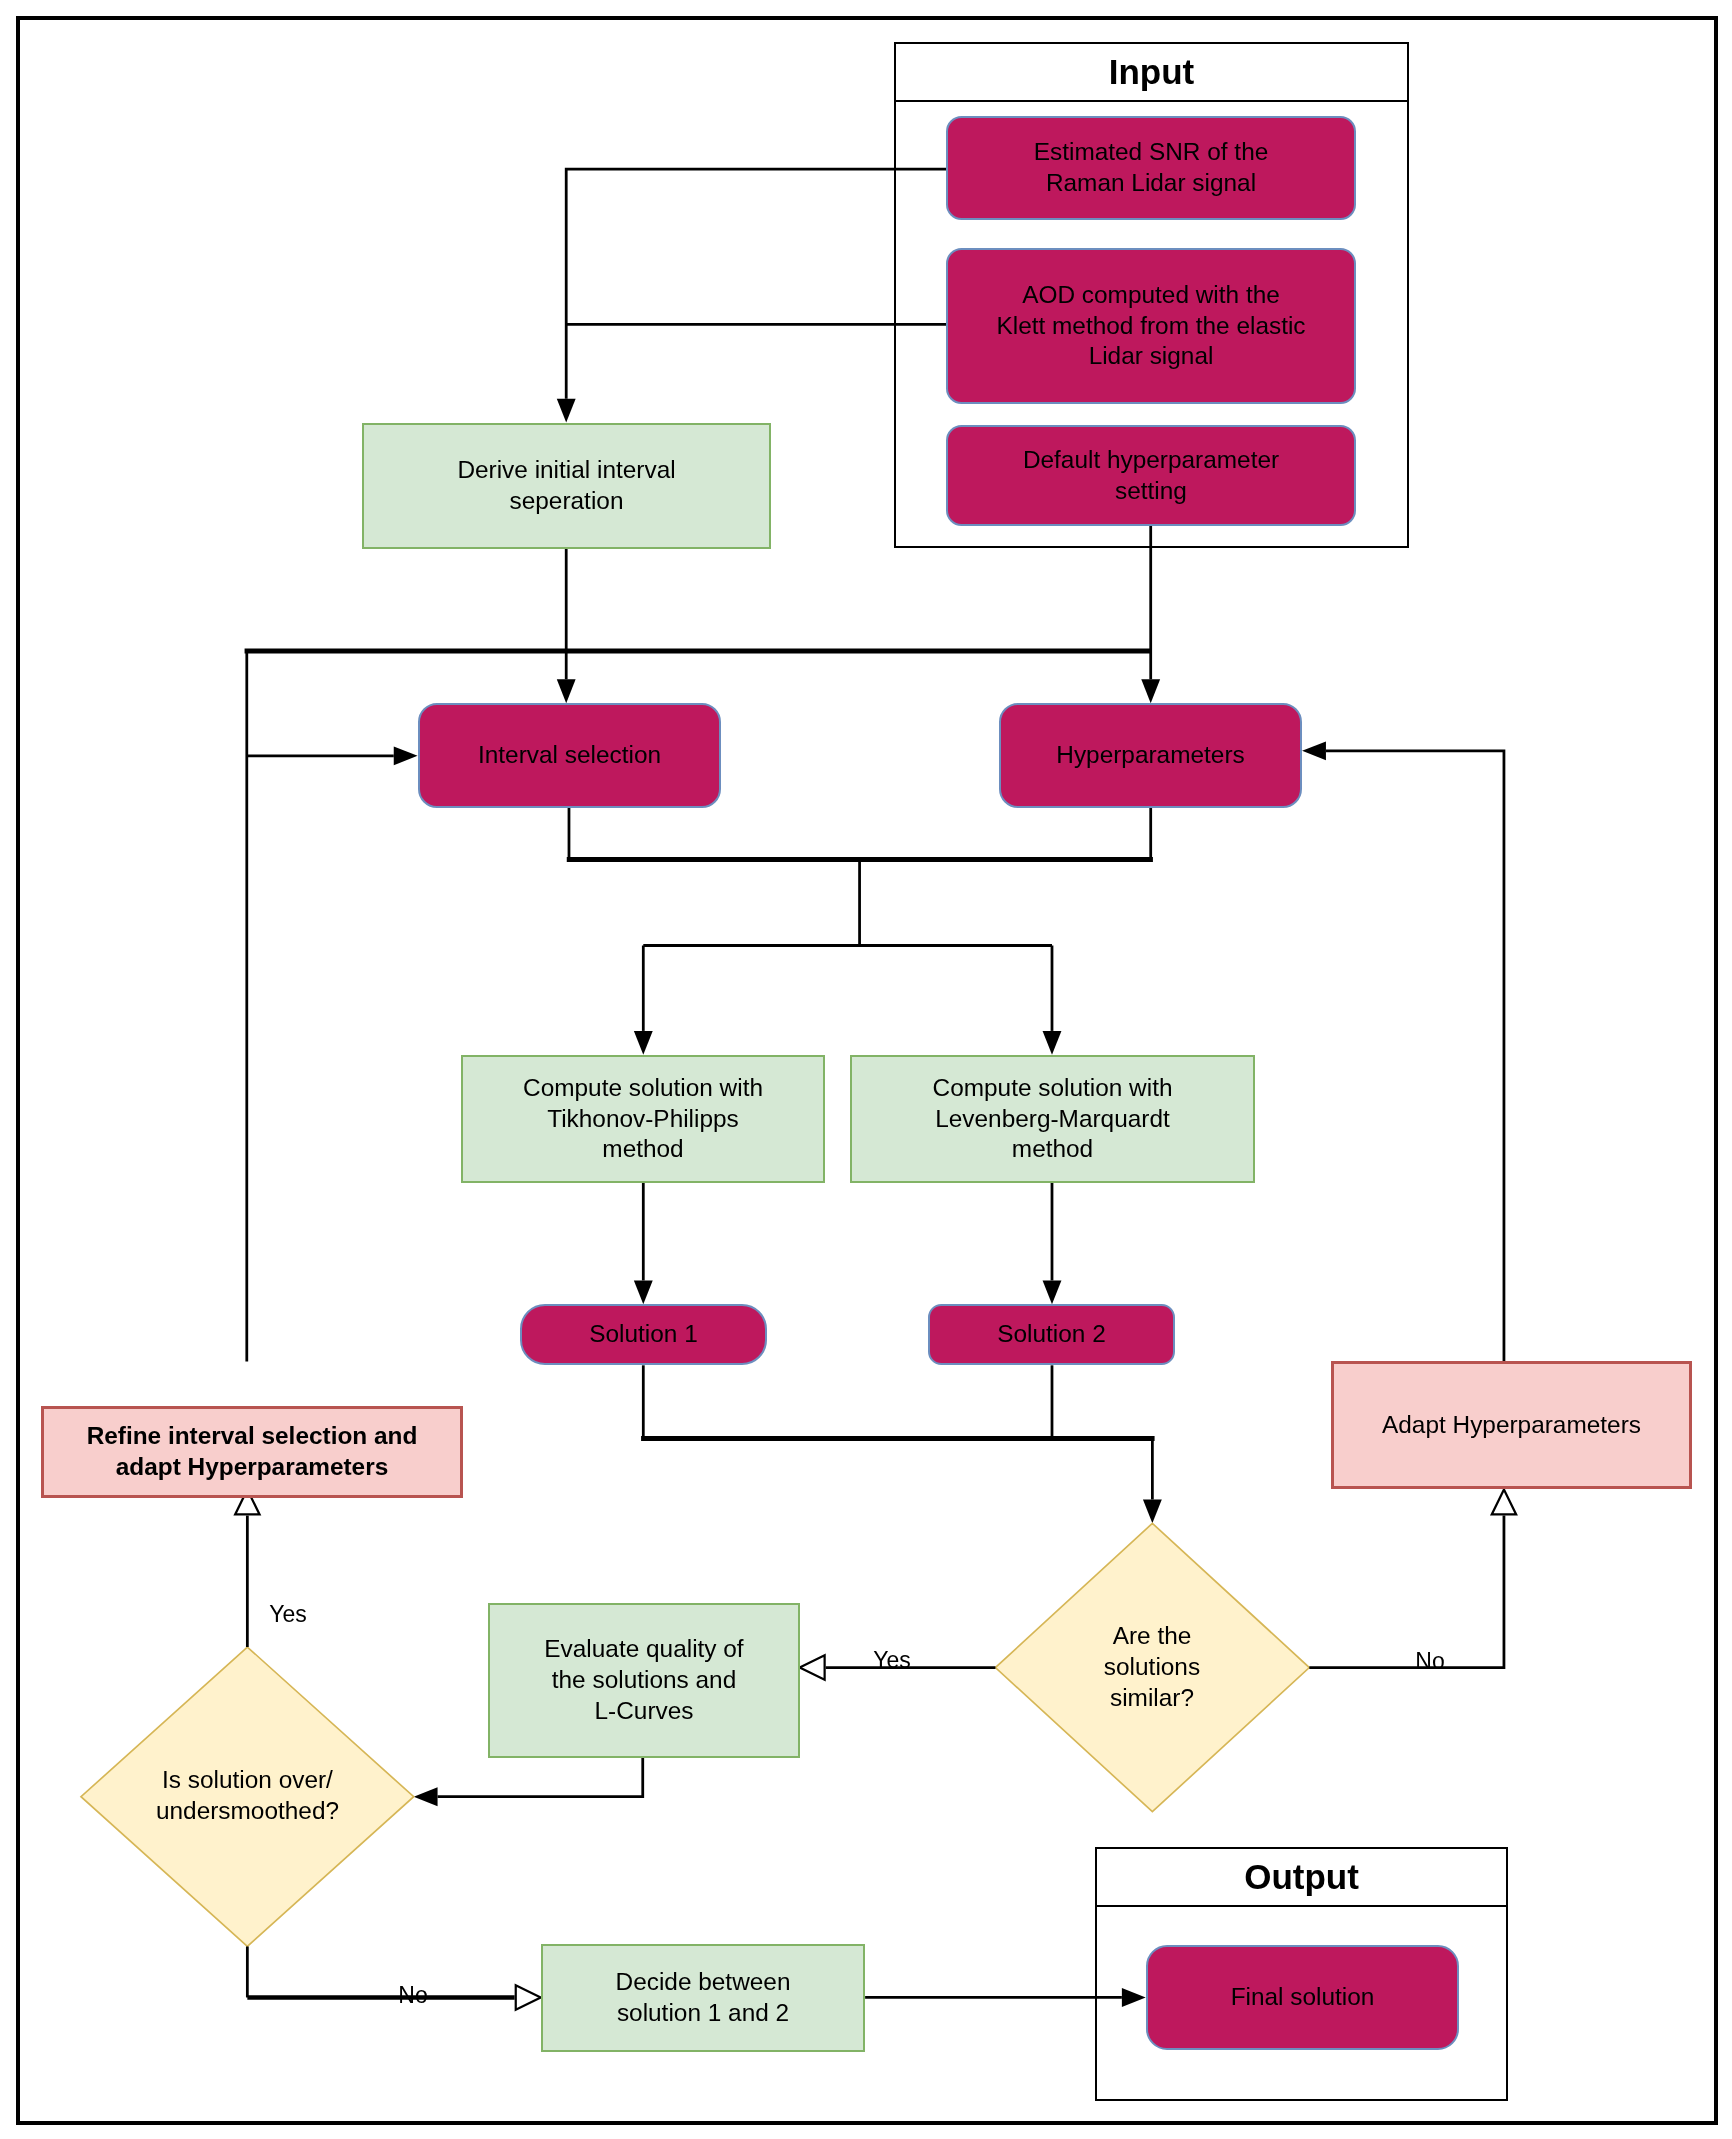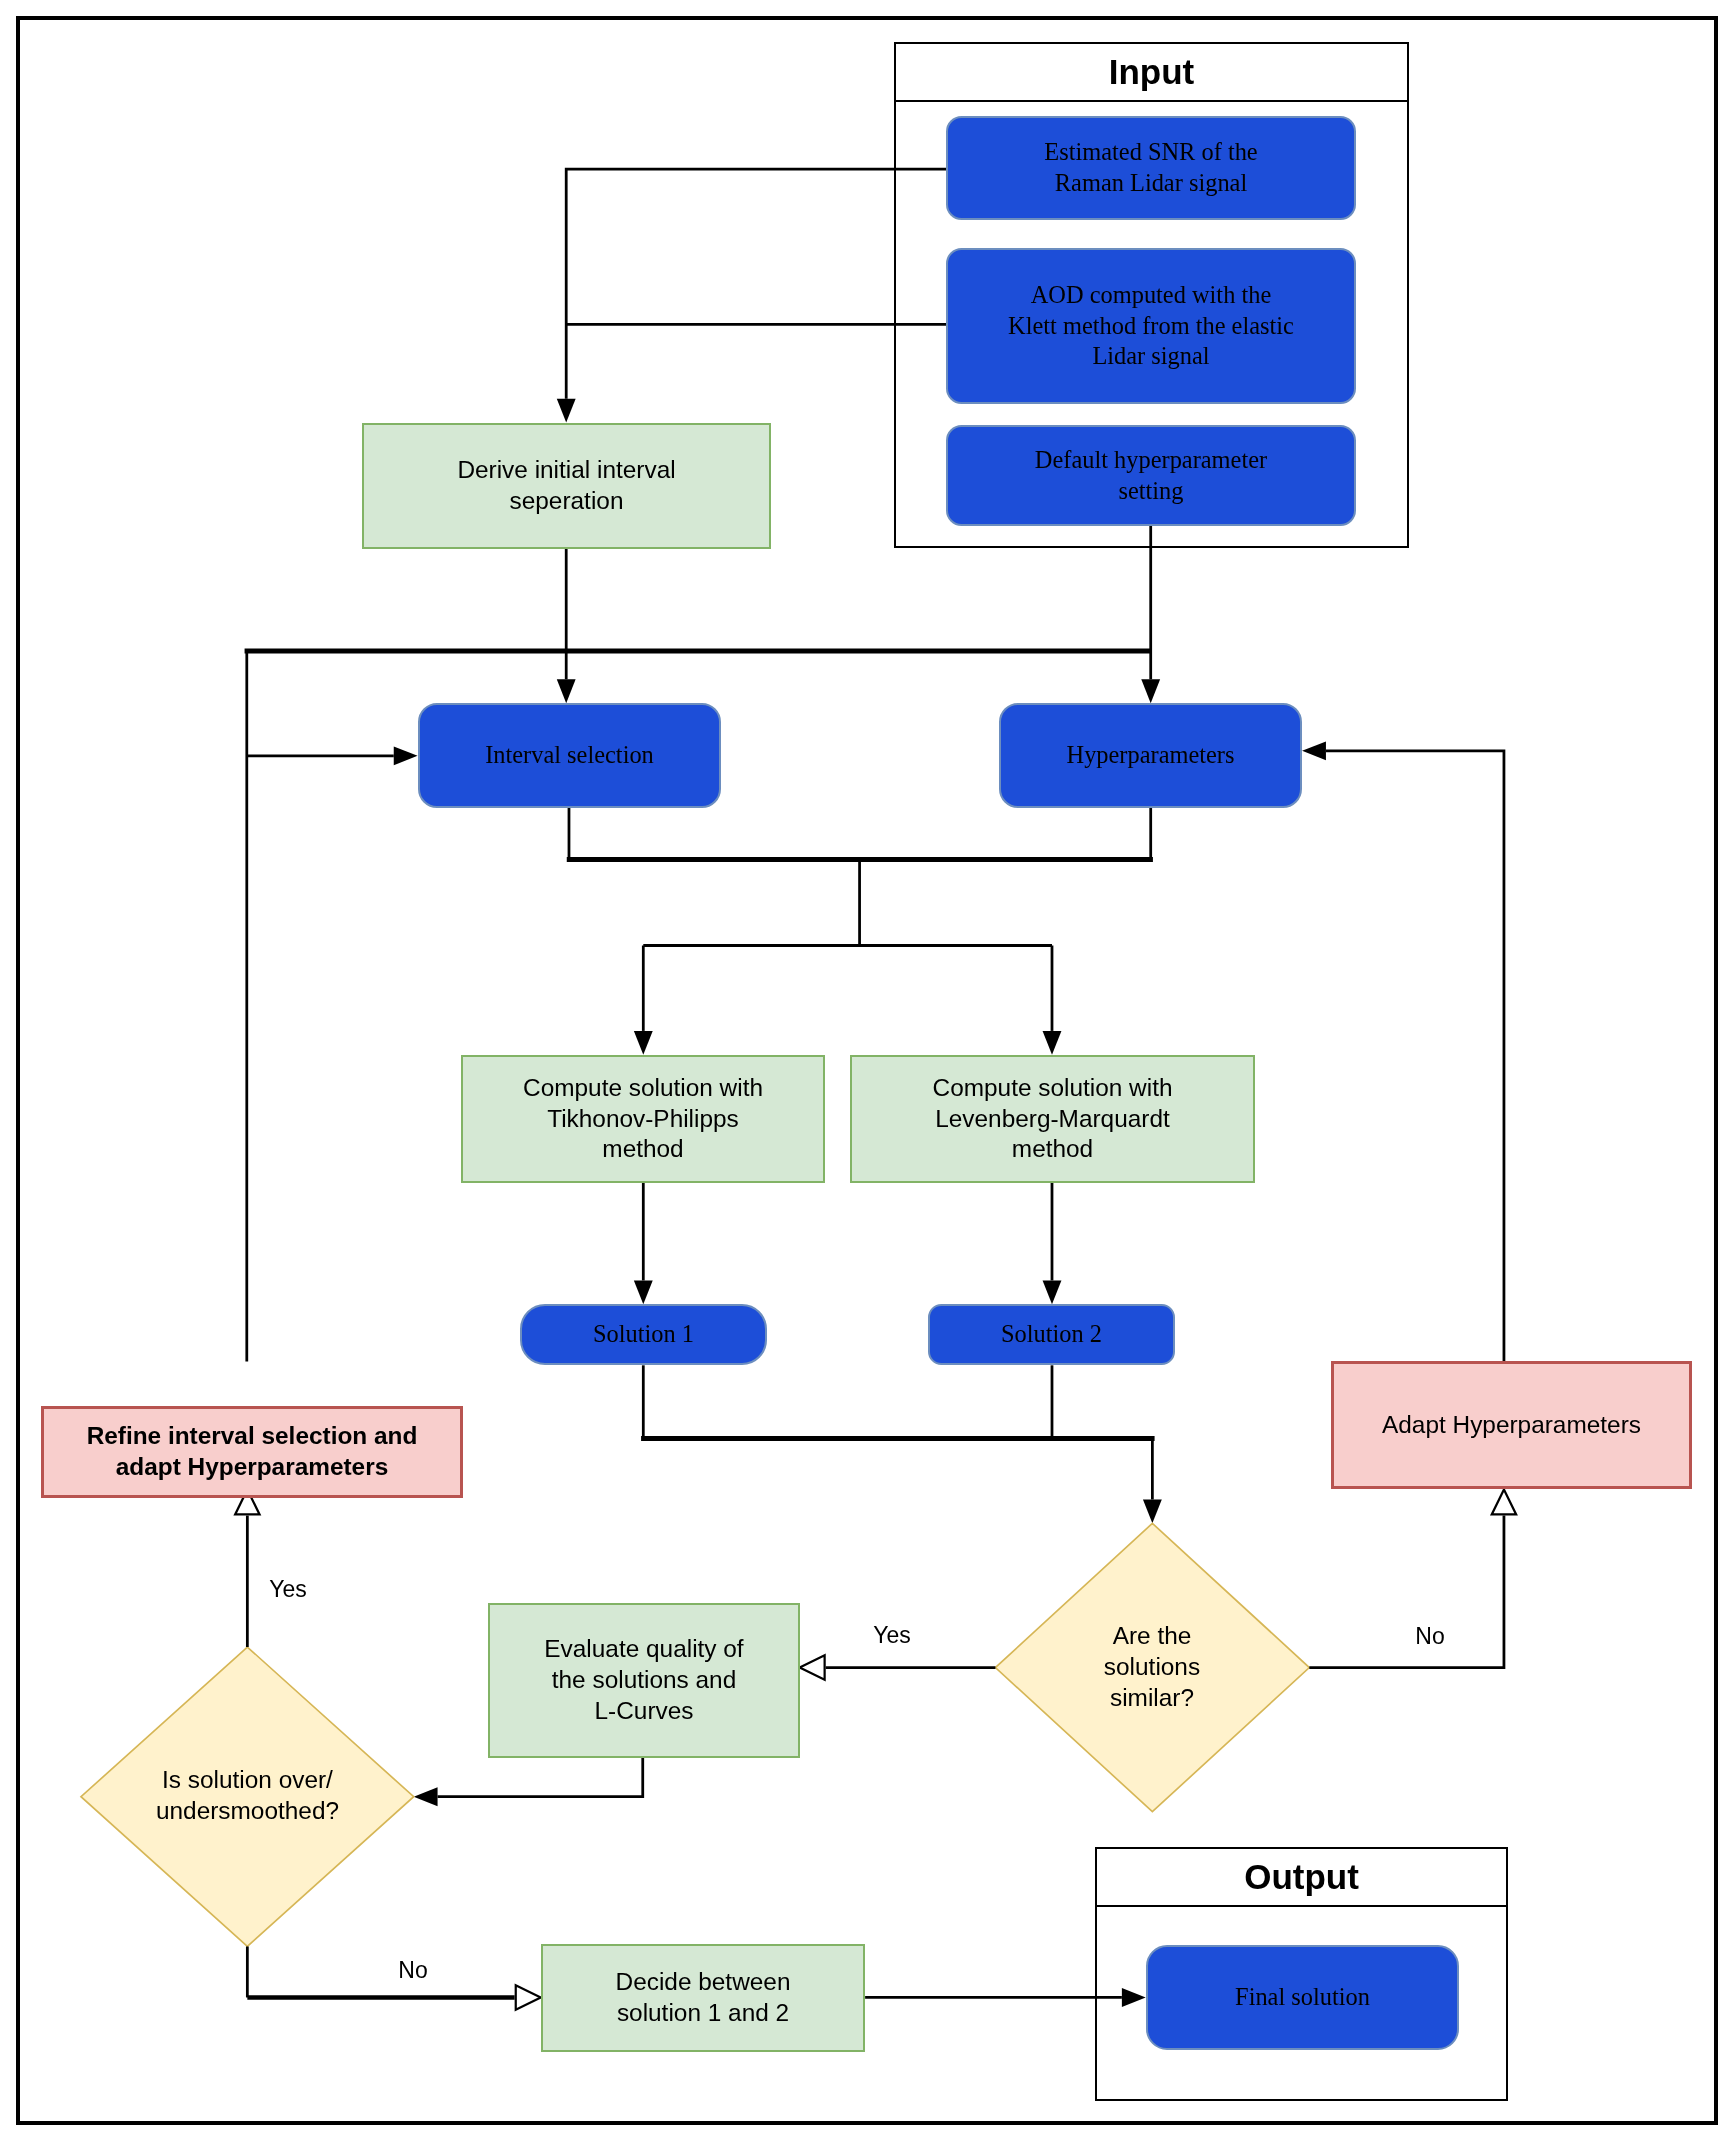--- a/index.html
+++ b/index.html
@@ -16,31 +16,31 @@
     white-space:pre-line;line-height:1.26;font-size:24.4px;color:#000;
   }
   .frame{border:2.2px solid #000;background:transparent;}
   .frame-title{
     position:absolute;left:0;top:0;right:0;height:56px;
     border-bottom:2.2px solid #000;
     display:flex;align-items:center;justify-content:center;
     font-weight:bold;font-size:35px;
   }
   .blue{
-    background:#1d4ed8;border:2.2px solid #6c8ebf;border-radius:15.5px;font-family:Liberation Serif, serif;
+    background:#be185d;border:2.2px solid #6c8ebf;border-radius:15.5px;
   }
   .green{
     background:#d5e8d4;border:2.8px solid #82b366;
   }
   .red{
     background:#f8cecc;border:3.3px solid #b85450;
   }
   .edge-label{
     position:absolute;transform:translate(-50%,-50%);
-    font-size:23px;color:#000;white-space:nowrap;
+    font-size:23px;color:#000;white-space:nowrap;margin-top:25px;
   }
   #edges{position:absolute;left:0;top:0;}
   .diamond-text{position:absolute;}
 </style>
 </head>
 <body>
 
 <div id="canvas">
 
   <div class="abs" style="left:15.5px;top:15.5px;width:1702px;height:2109px;border:4.4px solid #000;"></div>

